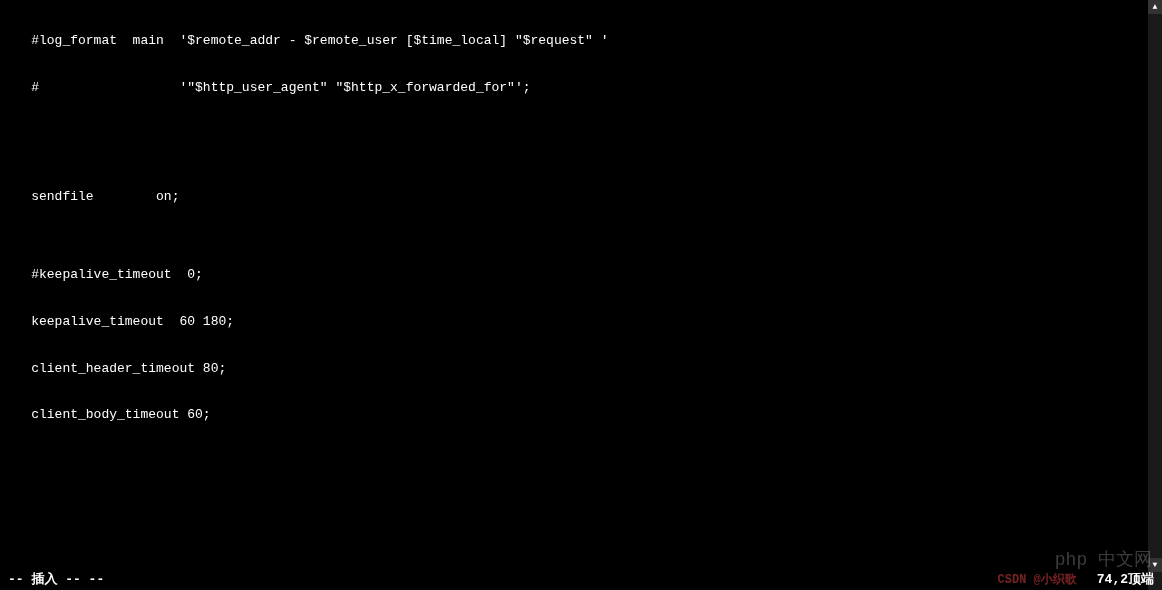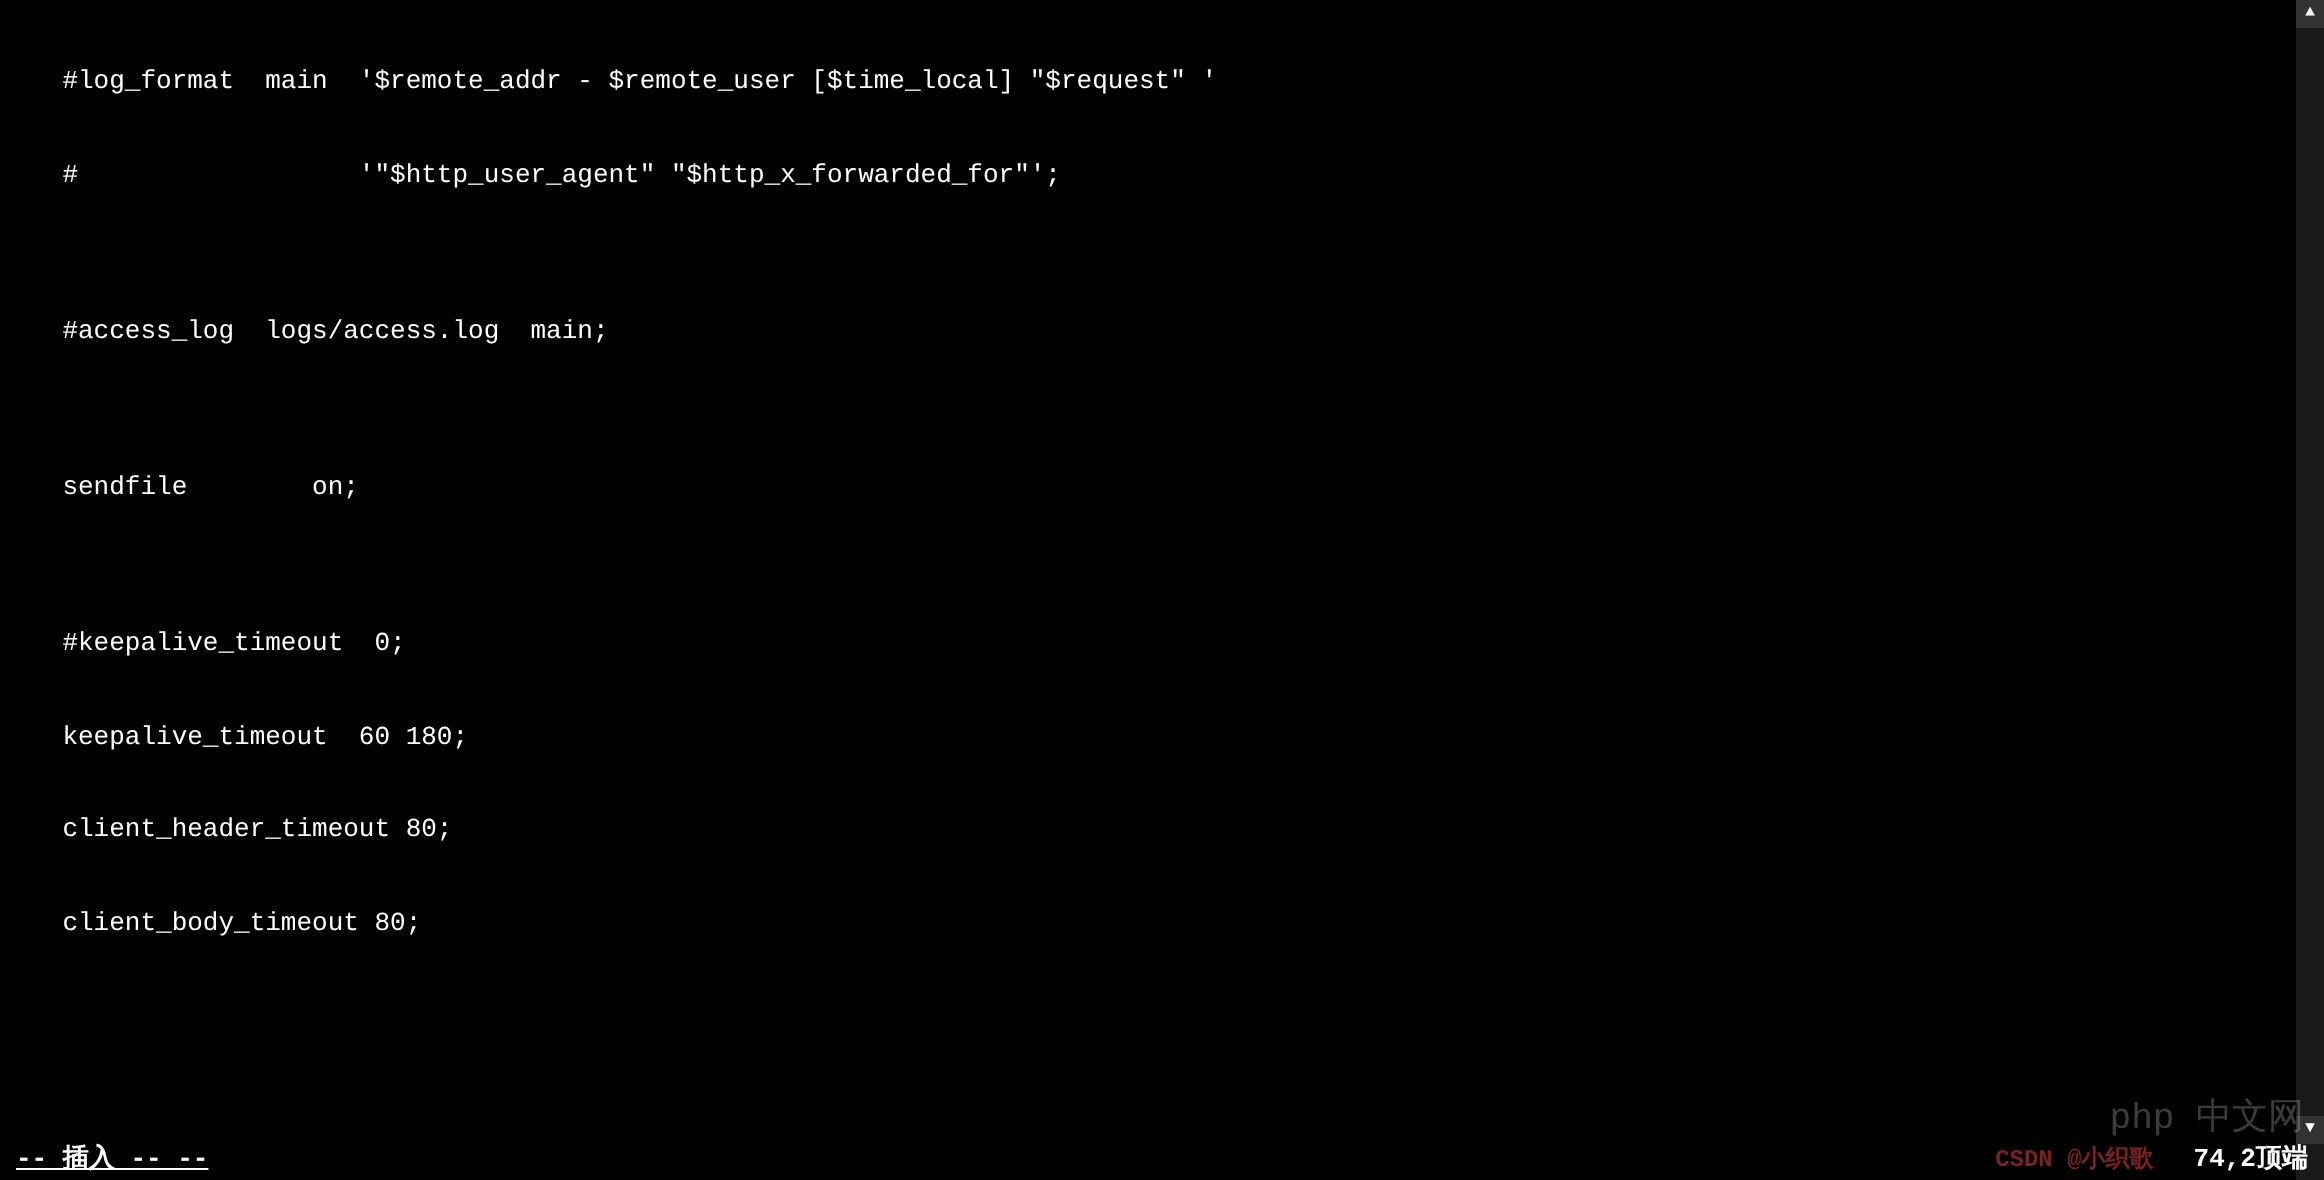--- a/index.html
+++ b/index.html
@@ -32,21 +32,20 @@
       bottom: 2px;
       left: 0;
       right: 0;
       display: flex;
       justify-content: space-between;
       padding: 0 8px;
       font-weight: bold;
     }
     .status-left {
       display: flex;
-      text-decoration: underline;
     }
     .status-right {
       display: flex;
       align-items: center;
     }
     .watermark {
       position: absolute;
       right: 10px;
       bottom: 18px;
       opacity: 0.35;
@@ -94,28 +93,27 @@
       line-height: 14px;
     }
   </style>
 </head>
 <body>
 
 <div class="terminal">
   <div class="line">    #log_format  main  '$remote_addr - $remote_user [$time_local] "$request" '</div>
   <div class="line">    #                  '"$http_user_agent" "$http_x_forwarded_for"';</div>
   <div class="line"></div>
-  <div class="line">    #access_log  logs/access.log  main;</div>
   <div class="line"></div>
   <div class="line">    sendfile        on;</div>
   <div class="line"></div>
   <div class="line">    #keepalive_timeout  0;</div>
   <div class="line">    keepalive_timeout  60 180;</div>
   <div class="line">    client_header_timeout 80;</div>
-  <div class="line">    client_body_timeout 80;</div>
+  <div class="line">    client_body_timeout 60;</div>
   <div class="line"></div>
   
   
   
   
   
   
   
   
   <div class="line"></div>

